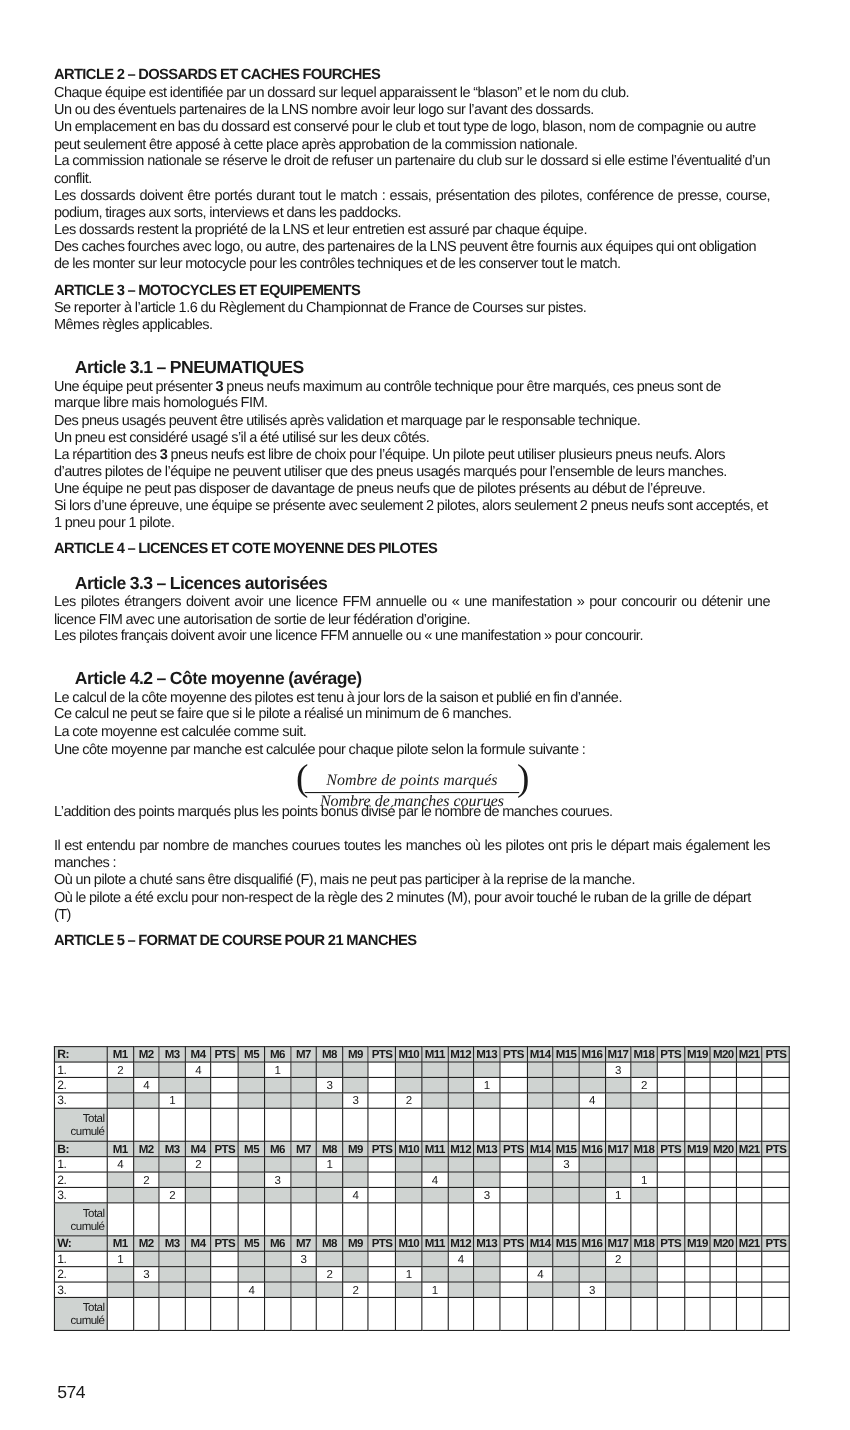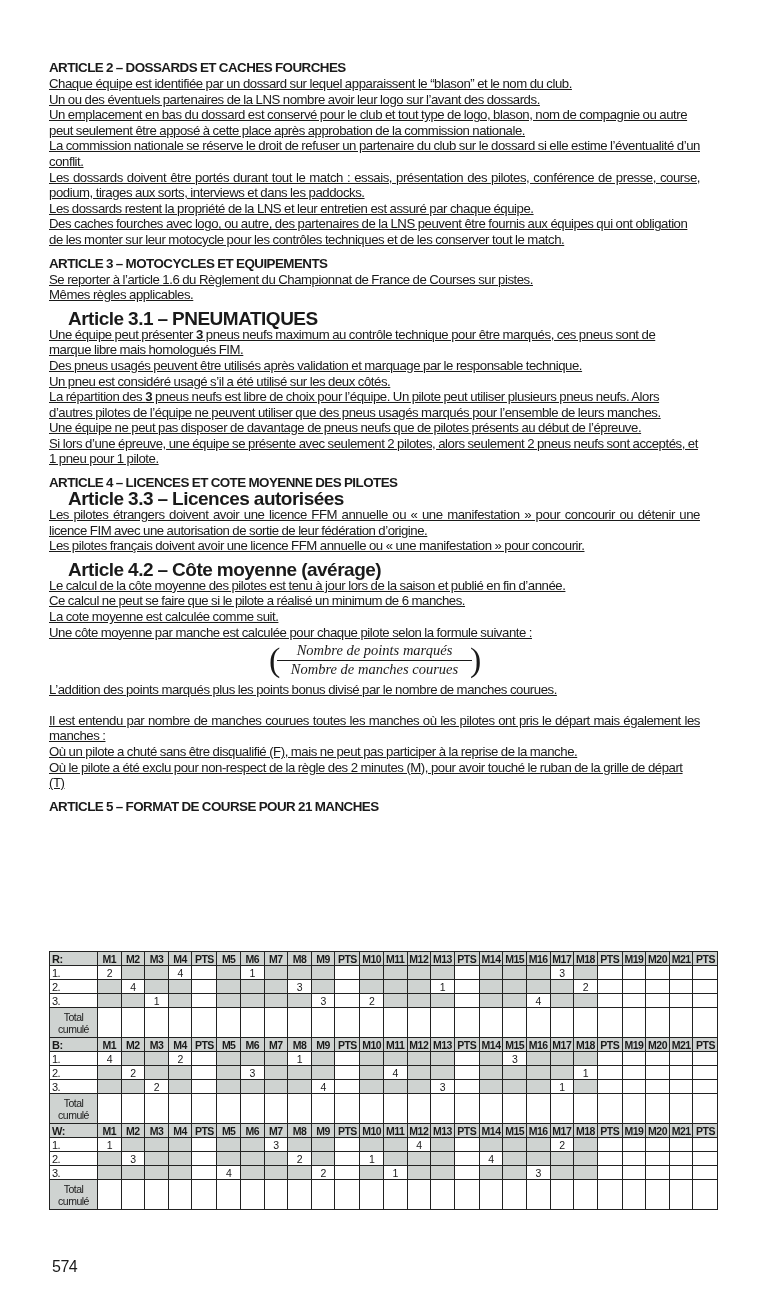--- a/index.html
+++ b/index.html
@@ -1,43 +1,43 @@
 <!DOCTYPE html>
 <html><head>
 <meta charset="utf-8">
 <style>
   html, body { margin: 0; padding: 0; background: #ffffff; }
   body { width: 773px; height: 1300px; position: relative; overflow: hidden;
          font-family: "Liberation Sans", "DejaVu Sans", sans-serif; color: #1a1a1a; }
   .page { position: absolute; left: 49px; top: 60px; width: 651px; }
   .txt { font-size: 13.2px; line-height: 15.6px; letter-spacing: -0.45px; word-spacing: -0.3px; transform-origin: left; }
   .h { font-weight: bold; font-size: 13.4px; line-height: 16px; letter-spacing: -0.55px; }
-  .sub { font-weight: bold; font-size: 19px; line-height: 16px; letter-spacing: -0.5px; padding-left: 19px; }
-  .p { margin: 0; text-decoration: underline; }
+  .sub { font-weight: bold; font-size: 16px; line-height: 16px; letter-spacing: -0.5px; padding-left: 19px; margin-top: 16px; }
+  .p { margin: 0; }
   .j { text-align: justify; text-align-last: left; }
   .gap { height: 15px; }
   .gap-s { height: 8px; }
   .formula { position: relative; height: 40px; margin-top: 2px; }
-  .frac { position: absolute; left: 228px; top: 0; width: 195px; text-align: center;
+  .frac { position: absolute; left: 228px; top: 12px; width: 195px; text-align: center;
           font-family: "Liberation Serif", "DejaVu Serif", serif; font-style: italic; font-size: 14.5px; line-height: 17px; }
   .frac .num { border-bottom: 1px solid #1a1a1a; padding-bottom: 1px; }
   .paren { position: absolute; top: 0px; font-family: "Liberation Serif", serif; font-size: 34px; line-height: 36px; font-weight: 300; }
   .paren.l { left: 220px; }
   .paren.r { left: 421px; }
 
   table.grid { position: absolute; left: 49px; top: 951px; width: 650px; border-collapse: collapse; table-layout: fixed;
                font-size: 10.5px; letter-spacing: -0.5px; }
   table.grid td { border: 1.5px solid #222; height: 13px; padding: 0; text-align: center; vertical-align: middle; line-height: 12px; overflow: hidden; white-space: nowrap; }
   table.grid td.lab { text-align: left; padding-left: 2px; font-size: 11px; }
   table.grid tr.hdr td { background: #cfd3d1; font-weight: bold; height: 13px; }
   table.grid tr.hdr td.lab { font-weight: bold; }
   table.grid td.g { background: #cfd3d1; }
   table.grid td.w { background: #ffffff; }
   table.grid tr.tot td { height: 29px; }
-  table.grid tr.tot td.lab { background: #cfd3d1; text-align: center; padding-right: 2px; font-size: 10.5px; line-height: 12px; white-space: normal; }
+  table.grid tr.tot td.lab { background: #cfd3d1; text-align: right; padding-right: 2px; font-size: 10.5px; line-height: 12px; white-space: normal; }
   .pageno { position: absolute; left: 52px; top: 1258px; font-size: 16px; letter-spacing: -0.5px; text-align: center; }
 </style>
 </head>
 <body>
 
 <div class="page">
 
   <div class="txt h">ARTICLE 2 – DOSSARDS ET CACHES FOURCHES</div>
   <div class="txt">
     <p class="p">Chaque équipe est identifiée par un dossard sur lequel apparaissent le “blason” et le nom du club.</p>

